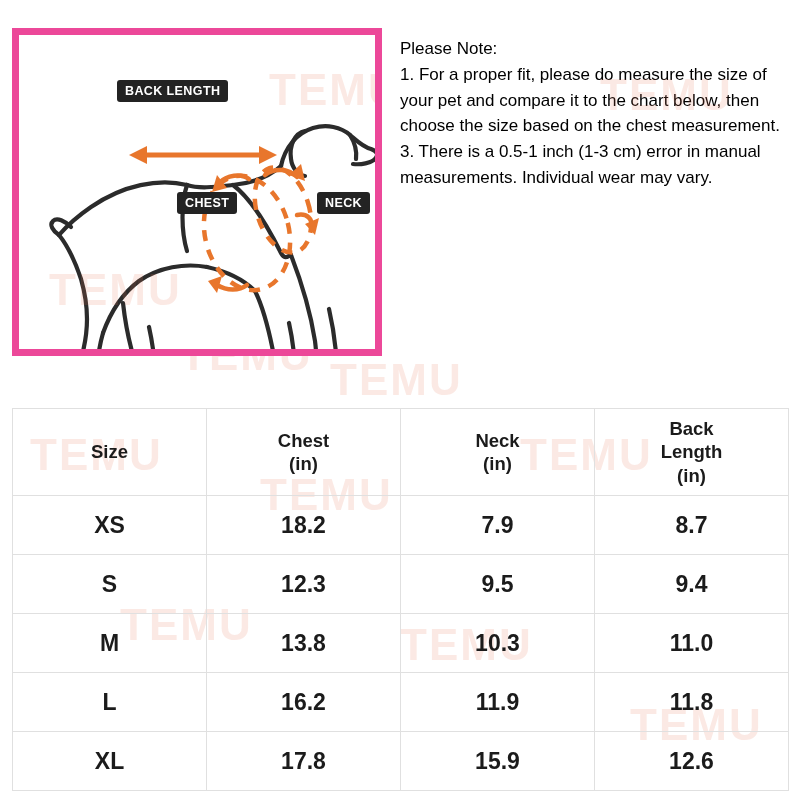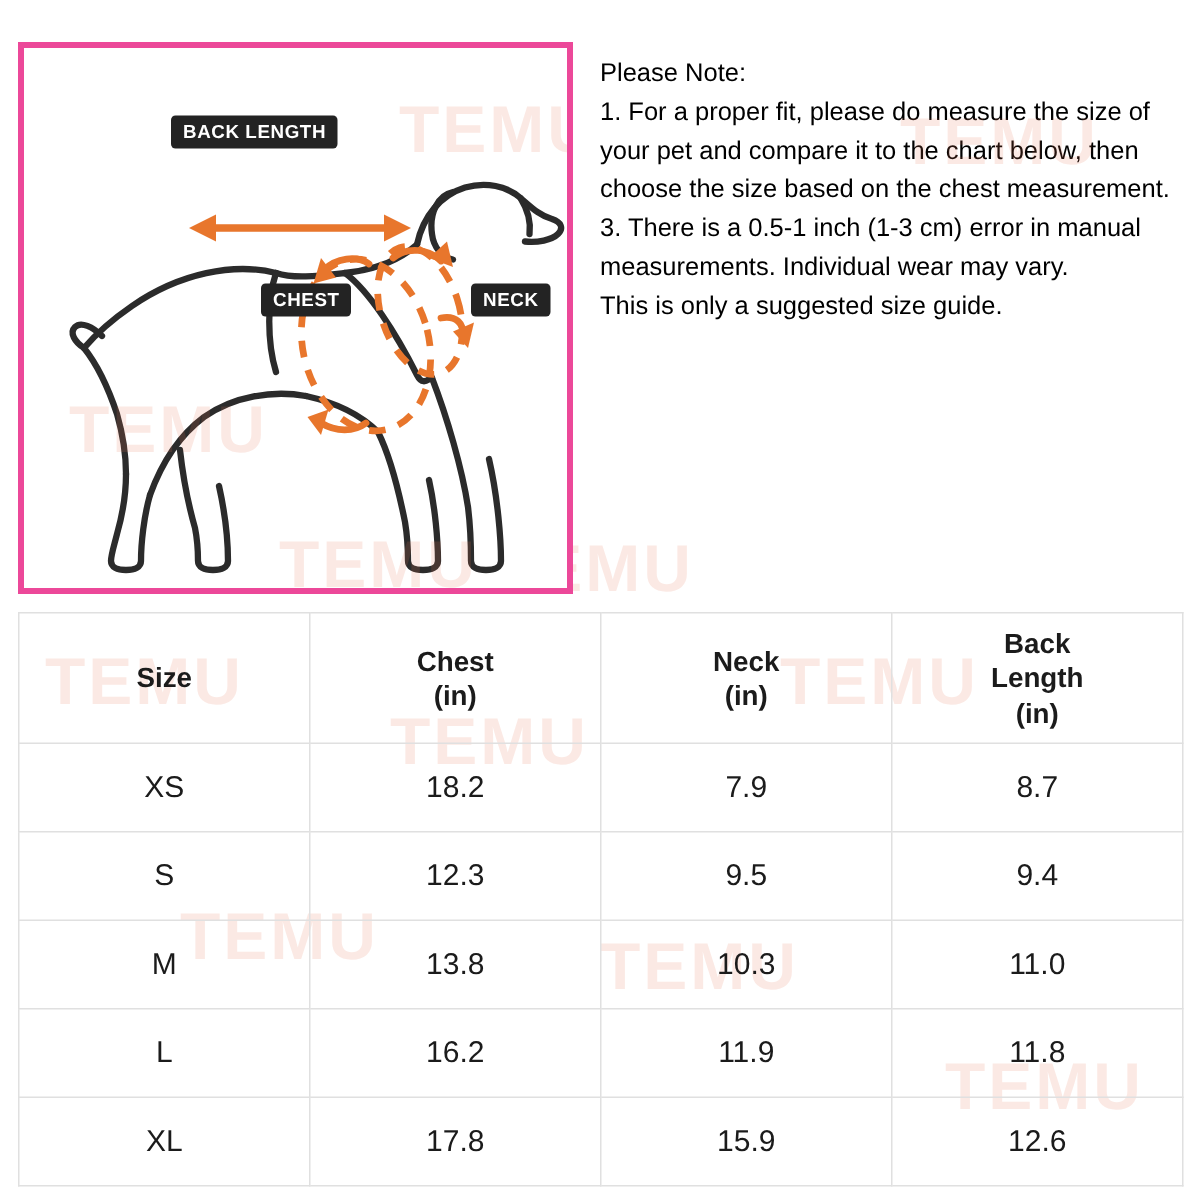--- a/index.html
+++ b/index.html
@@ -27,22 +27,22 @@
   .top {
     display: flex;
     align-items: flex-start;
     gap: 18px;
     height: 368px;
   }
 
   .diagram {
     position: relative;
     width: 370px;
-    height: 368px;
-    border: 4px solid #ec4899;
+    height: 328px;
+    border: 7px solid #ec4899;
     box-sizing: border-box;
     background: #fff;
     overflow: hidden;
   }
 
   .diagram svg { position: absolute; left: 0; top: 0; }
 
   .dlabel {
     position: absolute;
     background: #232323;
@@ -85,22 +85,22 @@
     position: relative;
   }
   table {
     width: 776px;
     border-collapse: collapse;
     table-layout: fixed;
   }
   table th, table td {
     border: 1px solid #e0e0e0;
     text-align: center;
-    font-weight: normal;
-    font-size: 20px;
+    font-weight: bold;
+    font-size: 23px;
     color: #1b1b1b;
     height: 56px;
     vertical-align: middle;
   }
   table thead th {
     font-weight: bold;
     font-size: 18.5px;
     height: 84px;
     line-height: 1.25;
   }
@@ -186,21 +186,20 @@
 
       <div class="wm" style="left:30px; top:230px;">TEMU</div>
       <div class="wm" style="left:170px; top:320px;">TEMU</div>
       <div class="wm" style="left:250px; top:30px;">TEMU</div>
     </div>
 
     <div class="note">
       <p>Please Note:</p>
       <p>1. For a proper fit, please do measure the size of your pet and compare it to the chart below, then choose the size based on the chest measurement.</p>
       <p>3. There is a 0.5-1 inch (1-3 cm) error in manual measurements. Individual wear may vary.</p>
-      <p>This is only a suggested size guide.</p>
     </div>
   </div>
 
   <div class="table-wrap">
     <table>
       <colgroup>
           <col class="c1">
           <col class="c2">
           <col class="c3">
           <col class="c4">

